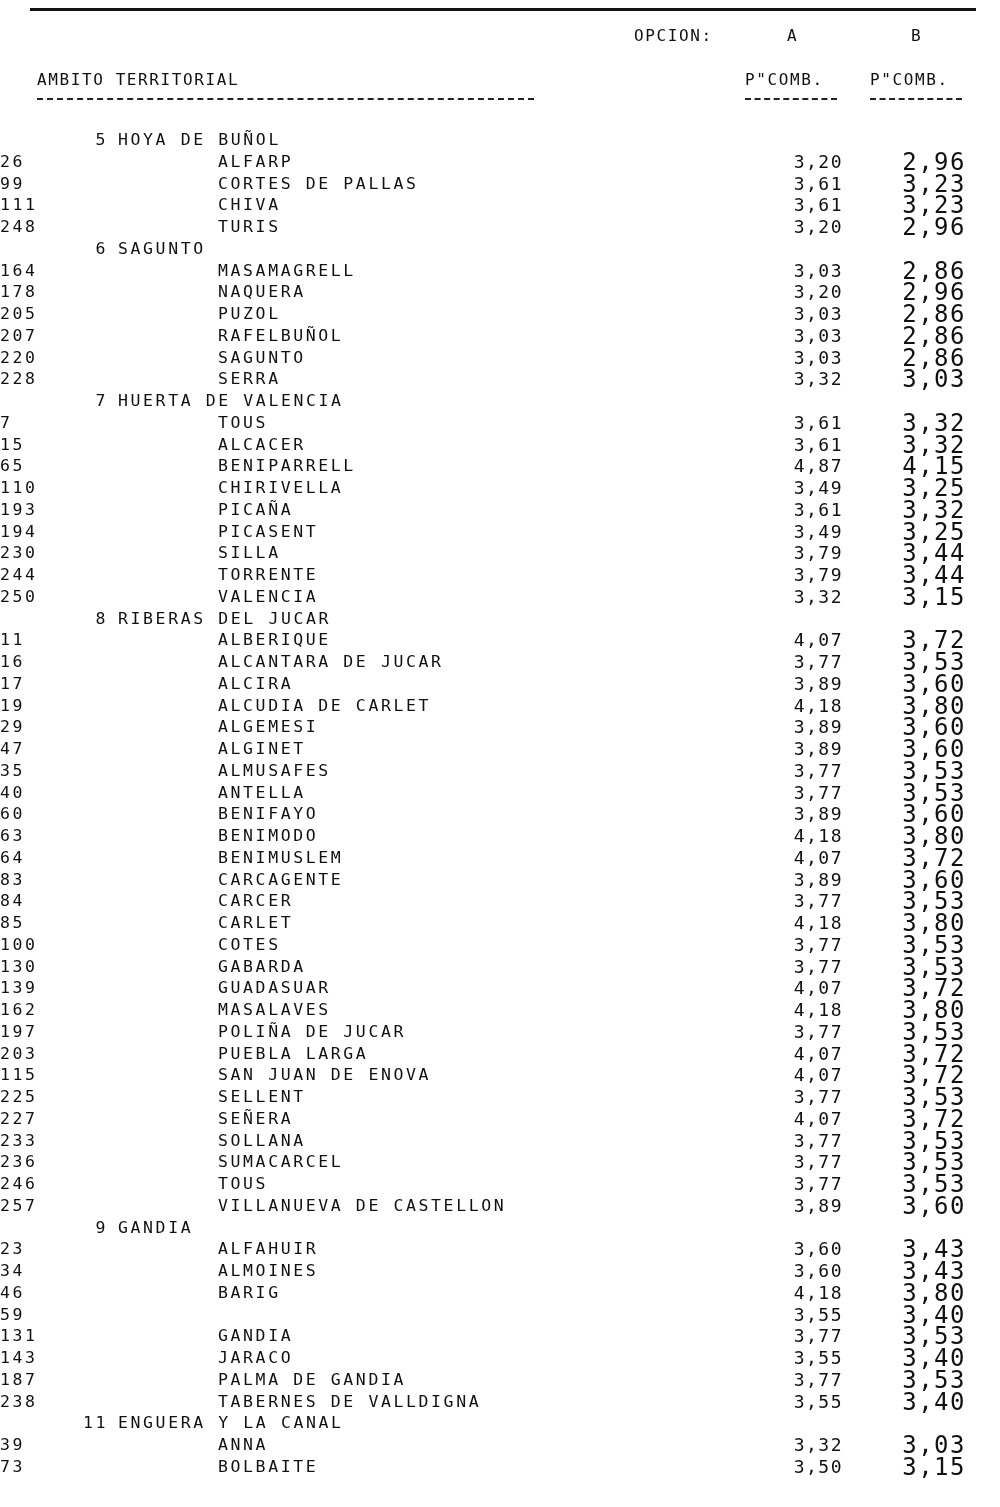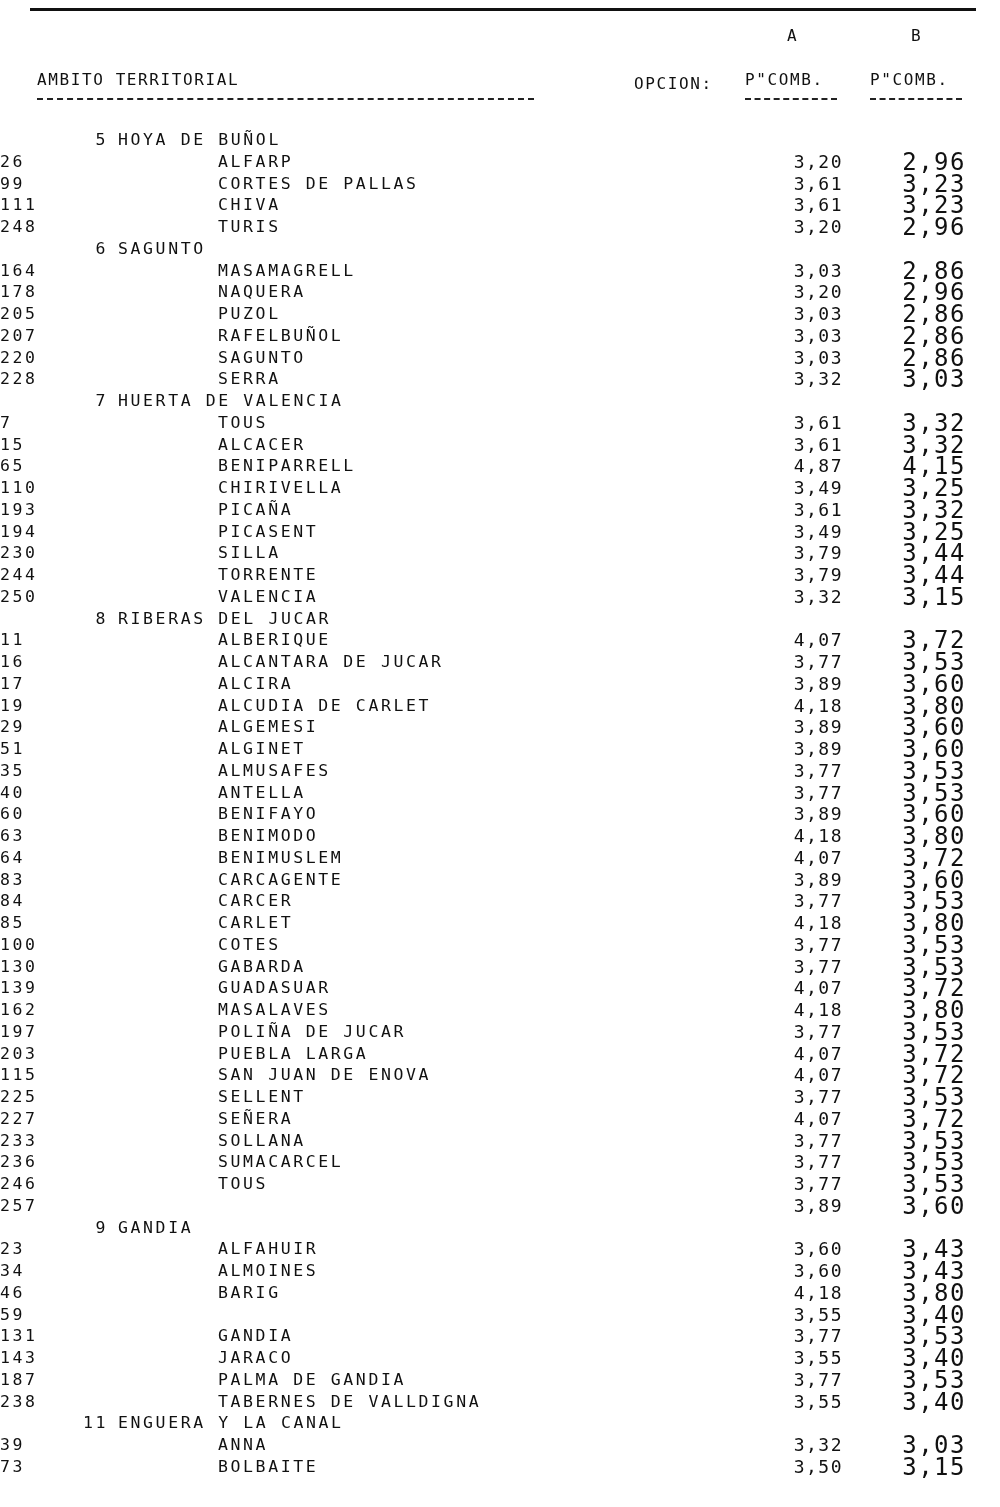--- a/index.html
+++ b/index.html
@@ -19,21 +19,21 @@
   .m-code { width: 160px; text-align: left; left: 0; }
   .m-name { left: 218px; }
   .v-a { left: 779px; width: 64px; text-align: right; letter-spacing: 1.5px; font-size: 18px; }
   .v-b { left: 900px; width: 66px; text-align: right; letter-spacing: 1.5px; font-size: 24px; }
 </style>
 </head>
 <body>
 
 <div class="topline"></div>
 
-<div class="hdr" style="left:634px; top:26px;margin-top:48px;">OPCION:</div>
+<div class="hdr" style="left:634px; top:26px;">OPCION:</div>
 <div class="hdr" style="left:787px; top:26px;">A</div>
 <div class="hdr" style="left:911px; top:26px;">B</div>
 
 <div class="hdr" style="left:37px; top:70px;">AMBITO TERRITORIAL</div>
 <div class="hdr" style="left:745px; top:70px;">P"COMB.</div>
 <div class="hdr" style="left:870px; top:70px;">P"COMB.</div>
 
 <div class="dash" style="left:37px; top:98px; width:497px;"></div>
 <div class="dash" style="left:745px; top:98px; width:92px;"></div>
 <div class="dash" style="left:870px; top:98px; width:92px;"></div>
@@ -60,42 +60,42 @@
     <div class="row"><span class="m-code">194</span><span class="m-name">PICASENT</span><span class="v-a">3,49</span><span class="v-b">3,25</span></div>
     <div class="row"><span class="m-code">230</span><span class="m-name">SILLA</span><span class="v-a">3,79</span><span class="v-b">3,44</span></div>
     <div class="row"><span class="m-code">244</span><span class="m-name">TORRENTE</span><span class="v-a">3,79</span><span class="v-b">3,44</span></div>
     <div class="row"><span class="m-code">250</span><span class="m-name">VALENCIA</span><span class="v-a">3,32</span><span class="v-b">3,15</span></div>
     <div class="row"><span class="g-num">8</span><span class="g-name">RIBERAS DEL JUCAR</span></div>
     <div class="row"><span class="m-code">11</span><span class="m-name">ALBERIQUE</span><span class="v-a">4,07</span><span class="v-b">3,72</span></div>
     <div class="row"><span class="m-code">16</span><span class="m-name">ALCANTARA DE JUCAR</span><span class="v-a">3,77</span><span class="v-b">3,53</span></div>
     <div class="row"><span class="m-code">17</span><span class="m-name">ALCIRA</span><span class="v-a">3,89</span><span class="v-b">3,60</span></div>
     <div class="row"><span class="m-code">19</span><span class="m-name">ALCUDIA DE CARLET</span><span class="v-a">4,18</span><span class="v-b">3,80</span></div>
     <div class="row"><span class="m-code">29</span><span class="m-name">ALGEMESI</span><span class="v-a">3,89</span><span class="v-b">3,60</span></div>
-    <div class="row"><span class="m-code">51</span><span class="m-name">ALGINET</span><span class="v-a">3,89</span><span class="v-b">3,60</span></div>
+    <div class="row"><span class="m-code">47</span><span class="m-name">ALGINET</span><span class="v-a">3,89</span><span class="v-b">3,60</span></div>
     <div class="row"><span class="m-code">35</span><span class="m-name">ALMUSAFES</span><span class="v-a">3,77</span><span class="v-b">3,53</span></div>
     <div class="row"><span class="m-code">40</span><span class="m-name">ANTELLA</span><span class="v-a">3,77</span><span class="v-b">3,53</span></div>
     <div class="row"><span class="m-code">60</span><span class="m-name">BENIFAYO</span><span class="v-a">3,89</span><span class="v-b">3,60</span></div>
     <div class="row"><span class="m-code">63</span><span class="m-name">BENIMODO</span><span class="v-a">4,18</span><span class="v-b">3,80</span></div>
     <div class="row"><span class="m-code">64</span><span class="m-name">BENIMUSLEM</span><span class="v-a">4,07</span><span class="v-b">3,72</span></div>
     <div class="row"><span class="m-code">83</span><span class="m-name">CARCAGENTE</span><span class="v-a">3,89</span><span class="v-b">3,60</span></div>
     <div class="row"><span class="m-code">84</span><span class="m-name">CARCER</span><span class="v-a">3,77</span><span class="v-b">3,53</span></div>
     <div class="row"><span class="m-code">85</span><span class="m-name">CARLET</span><span class="v-a">4,18</span><span class="v-b">3,80</span></div>
     <div class="row"><span class="m-code">100</span><span class="m-name">COTES</span><span class="v-a">3,77</span><span class="v-b">3,53</span></div>
     <div class="row"><span class="m-code">130</span><span class="m-name">GABARDA</span><span class="v-a">3,77</span><span class="v-b">3,53</span></div>
     <div class="row"><span class="m-code">139</span><span class="m-name">GUADASUAR</span><span class="v-a">4,07</span><span class="v-b">3,72</span></div>
     <div class="row"><span class="m-code">162</span><span class="m-name">MASALAVES</span><span class="v-a">4,18</span><span class="v-b">3,80</span></div>
     <div class="row"><span class="m-code">197</span><span class="m-name">POLIÑA DE JUCAR</span><span class="v-a">3,77</span><span class="v-b">3,53</span></div>
     <div class="row"><span class="m-code">203</span><span class="m-name">PUEBLA LARGA</span><span class="v-a">4,07</span><span class="v-b">3,72</span></div>
     <div class="row"><span class="m-code">115</span><span class="m-name">SAN JUAN DE ENOVA</span><span class="v-a">4,07</span><span class="v-b">3,72</span></div>
     <div class="row"><span class="m-code">225</span><span class="m-name">SELLENT</span><span class="v-a">3,77</span><span class="v-b">3,53</span></div>
     <div class="row"><span class="m-code">227</span><span class="m-name">SEÑERA</span><span class="v-a">4,07</span><span class="v-b">3,72</span></div>
     <div class="row"><span class="m-code">233</span><span class="m-name">SOLLANA</span><span class="v-a">3,77</span><span class="v-b">3,53</span></div>
     <div class="row"><span class="m-code">236</span><span class="m-name">SUMACARCEL</span><span class="v-a">3,77</span><span class="v-b">3,53</span></div>
     <div class="row"><span class="m-code">246</span><span class="m-name">TOUS</span><span class="v-a">3,77</span><span class="v-b">3,53</span></div>
-    <div class="row"><span class="m-code">257</span><span class="v-a">3,89</span><span class="v-b">3,60</span></div>
+    <div class="row"><span class="m-code">257</span><span class="m-name">VILLANUEVA DE CASTELLON</span><span class="v-a">3,89</span><span class="v-b">3,60</span></div>
     <div class="row"><span class="g-num">9</span><span class="g-name">GANDIA</span></div>
     <div class="row"><span class="m-code">23</span><span class="m-name">ALFAHUIR</span><span class="v-a">3,60</span><span class="v-b">3,43</span></div>
     <div class="row"><span class="m-code">34</span><span class="m-name">ALMOINES</span><span class="v-a">3,60</span><span class="v-b">3,43</span></div>
     <div class="row"><span class="m-code">46</span><span class="m-name">BARIG</span><span class="v-a">4,18</span><span class="v-b">3,80</span></div>
     <div class="row"><span class="m-code">59</span><span class="v-a">3,55</span><span class="v-b">3,40</span></div>
     <div class="row"><span class="m-code">131</span><span class="m-name">GANDIA</span><span class="v-a">3,77</span><span class="v-b">3,53</span></div>
     <div class="row"><span class="m-code">143</span><span class="m-name">JARACO</span><span class="v-a">3,55</span><span class="v-b">3,40</span></div>
     <div class="row"><span class="m-code">187</span><span class="m-name">PALMA DE GANDIA</span><span class="v-a">3,77</span><span class="v-b">3,53</span></div>
     <div class="row"><span class="m-code">238</span><span class="m-name">TABERNES DE VALLDIGNA</span><span class="v-a">3,55</span><span class="v-b">3,40</span></div>
     <div class="row"><span class="g-num">11</span><span class="g-name">ENGUERA Y LA CANAL</span></div>

